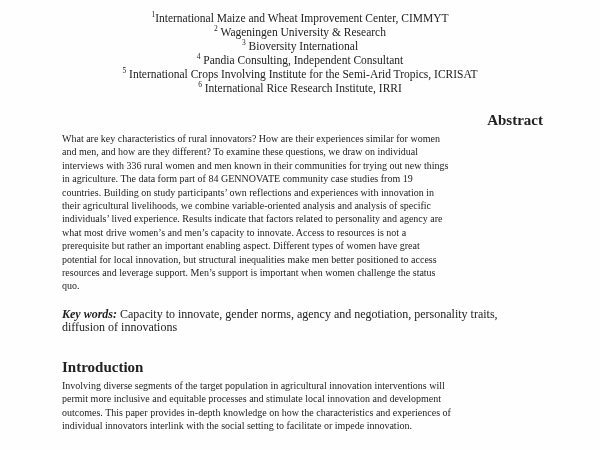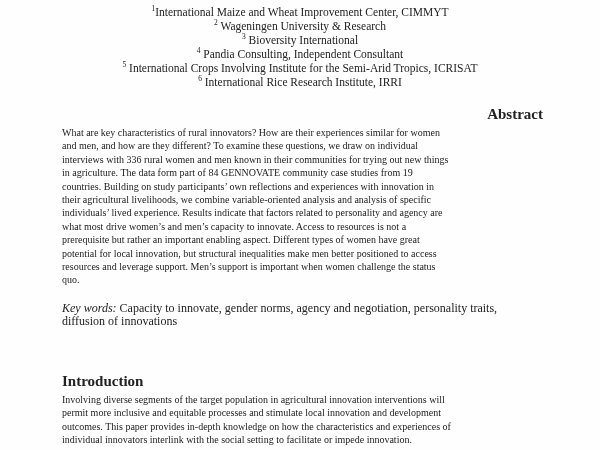--- a/index.html
+++ b/index.html
@@ -11,21 +11,21 @@
     position: relative;
     width: 600px;
     height: 450px;
     background: #fefefe;
     overflow: hidden;
     font-family: "Liberation Serif", "DejaVu Serif", serif;
     color: #222222;
     filter: blur(0.35px);
   }
   .affiliations {
-    padding-top: 5px;
+    padding-top: 11px;
     text-align: center;
     font-size: 11.5px;
     line-height: 14px;
   }
   .affiliation-line sup {
     font-size: 7.5px;
     line-height: 0;
   }
   .content {
     margin-left: 62px;
@@ -47,25 +47,25 @@
     line-height: 13.4px;
     white-space: pre-line;
   }
   .keywords-line {
     margin-top: 15px;
     font-size: 12px;
     line-height: 13.4px;
     white-space: pre-line;
   }
   .keywords-label {
-    font-weight: normal;
+    font-weight: bold;
     font-style: italic;
   }
   .introduction-heading {
-    margin-top: 43px;
+    margin-top: 23px;
   }
 </style>
 </head>
 <body>
 
 <div class="page">
 
   <div class="affiliations">
     <div class="affiliation-line"><sup>1</sup><span>International Maize and Wheat Improvement Center, CIMMYT</span></div>
     <div class="affiliation-line"><sup>2</sup><span> Wageningen University &amp; Research</span></div>

